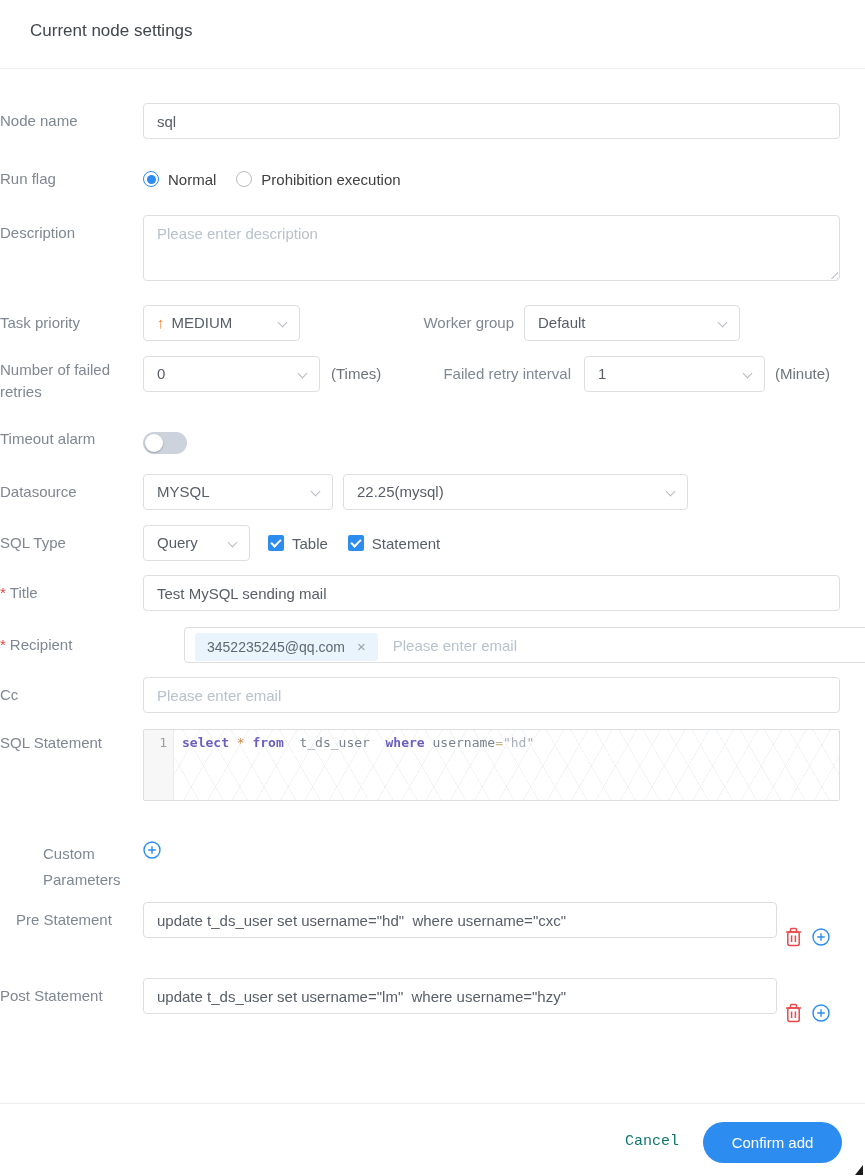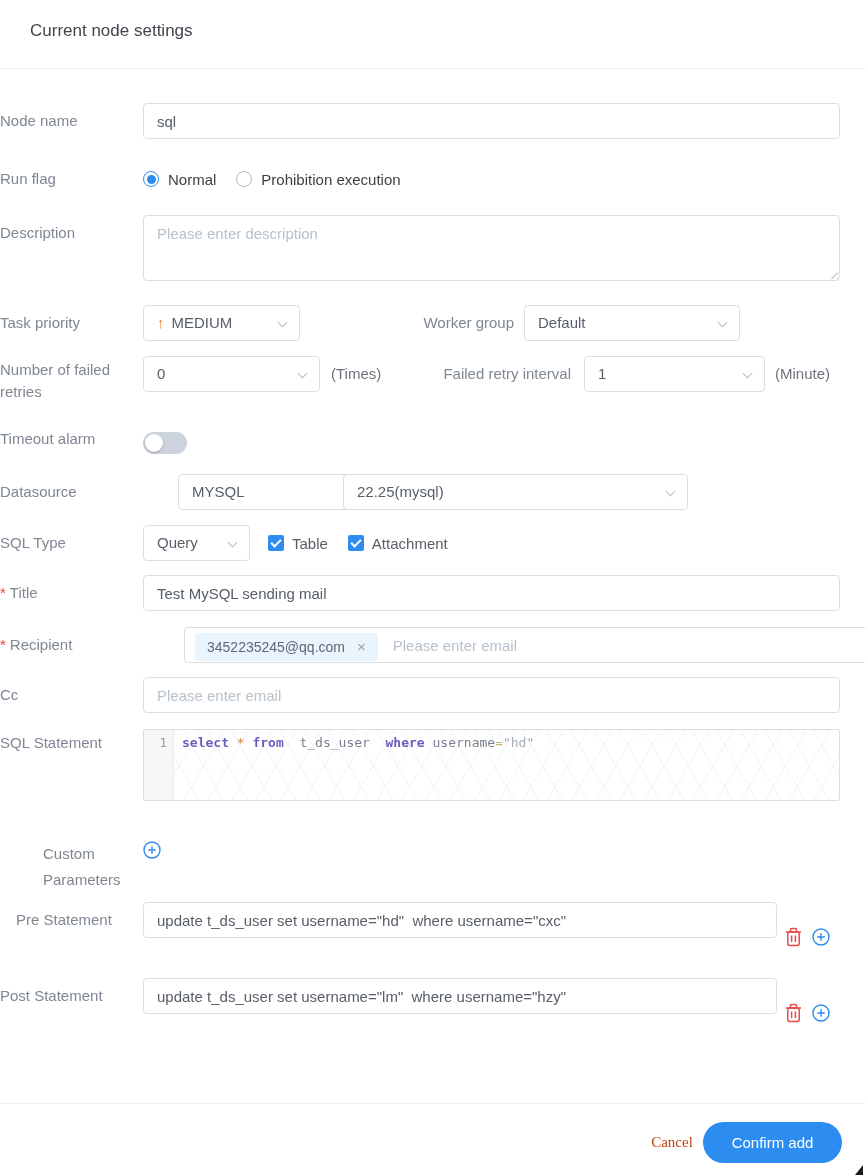--- a/index.html
+++ b/index.html
@@ -64,23 +64,23 @@
                         repeating-linear-gradient(-60deg, rgba(130,140,160,0.09) 0 1px, transparent 1px 21px); }
   .code-line { font:13px "DejaVu Sans Mono",monospace; white-space:pre; color:#7a8290; }
   .kw { color:#6a5fc1; font-weight:bold; }
   .op { color:#d4884e; }
   .id { color:#7a8290; }
   .eq { color:#c9b488; }
   .str { color:#a7aeb8; }
 
   .icon-btn { position:absolute; cursor:pointer; line-height:0; }
 
-  .btn-cancel { position:absolute; left:628px; top:1122px; width:88px; height:40px; line-height:40px;
-                text-align:center; font-size:15px; color:#c2410c; background:none; border:none; cursor:pointer;
-                font-family:Liberation Serif, serif; }
+  .btn-cancel { position:absolute; left:608px; top:1122px; width:88px; height:40px; line-height:40px;
+                text-align:center; font-size:15px; color:#0f766e; background:none; border:none; cursor:pointer;
+                font-family:Liberation Mono, monospace; }
   .btn-confirm { position:absolute; left:703px; top:1122px; width:139px; height:41px; border-radius:21px;
                  background:#2d8cf0; color:#fff; font-size:15px; border:none; cursor:pointer; font-family:inherit; }
   .cursor-mark { position:absolute; left:853px; top:1165px; width:10px; height:10px; background:#1b1b1b;
                  clip-path:polygon(100% 0,100% 100%,20% 100%); }
 </style>
 </head>
 <body>
 
 <div class="dialog">
 
@@ -129,39 +129,39 @@
     <span class="chev"></span>
   </div>
   <div class="unit" style="left:775px; top:356px;">(Minute)</div>
 
   <div class="lbl" style="top:425px; line-height:28px;">Timeout alarm</div>
   <div class="toggle">
     <div class="knob"></div>
   </div>
 
   <div class="lbl" style="top:474px;">Datasource</div>
-  <div class="select" style="left:143px; top:474px; width:190px;margin-left:35px;">
+  <div class="select" style="left:143px; top:474px; width:190px;">
     <span>MYSQL</span>
     <span class="chev"></span>
   </div>
   <div class="select" style="left:343px; top:474px; width:345px;">
     <span>22.25(mysql)</span>
     <span class="chev"></span>
   </div>
 
   <div class="lbl" style="top:525px;">SQL Type</div>
   <div class="select" style="left:143px; top:525px; width:107px; padding-right:28px;">
     <span>Query</span>
     <span class="chev"></span>
   </div>
   <div class="cb-row">
     <span class="cb"></span>
     <span class="cb-text">Table</span>
     <span class="cb"></span>
-    <span class="cb-text">Attachment</span>
+    <span class="cb-text">Statement</span>
   </div>
 
   <div class="lbl" style="top:575px;"><span class="req">*</span><span>Title</span></div>
   <input class="inp" style="left: 143px; top: 575px; width: 697px;" value="Test MySQL sending mail">
 
   <div class="lbl" style="top:627px;"><span class="req">*</span><span>Recipient</span></div>
   <div class="inp tagbox" style="left:143px; top:627px; width:697px; padding:0 13px;">
     <span class="tag">
       <span>3452235245@qq.com</span>
       <span class="tag-close">×</span>

